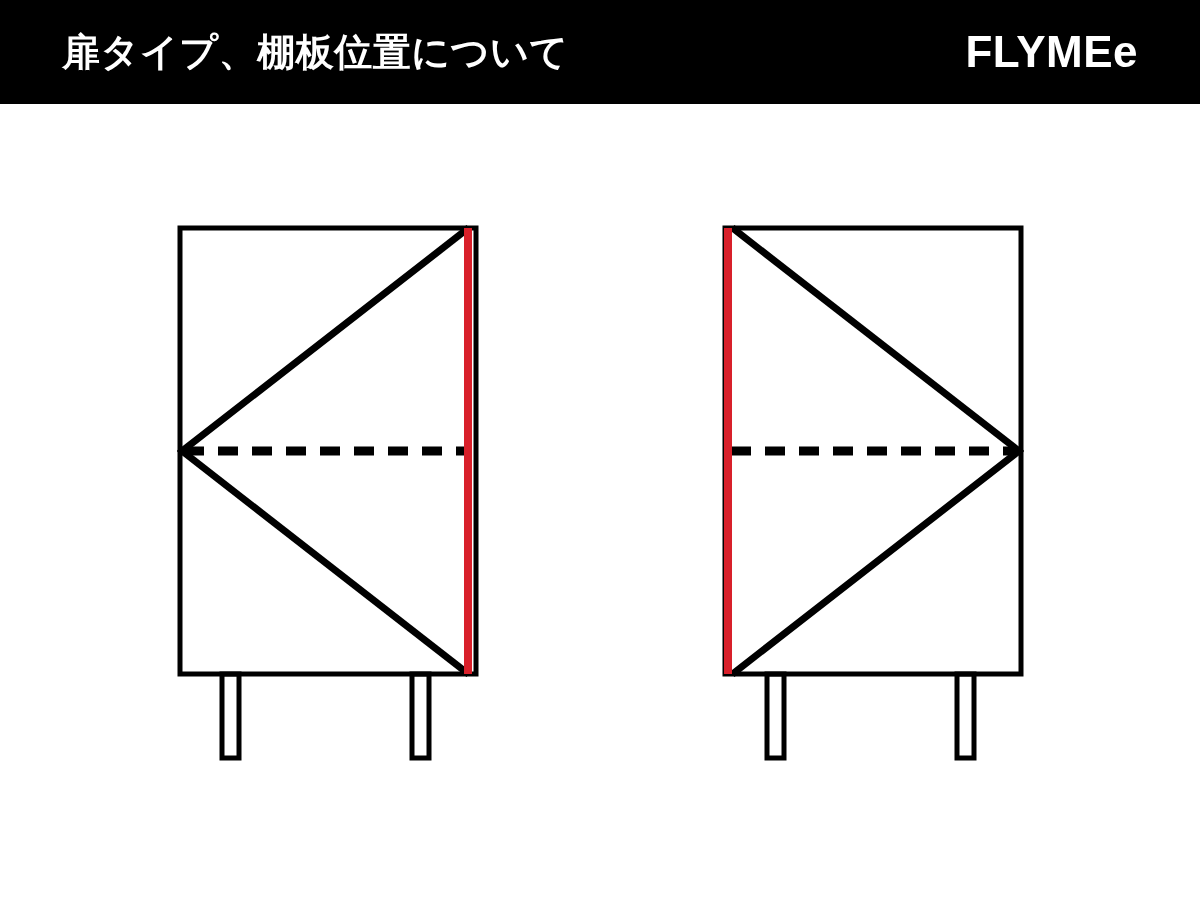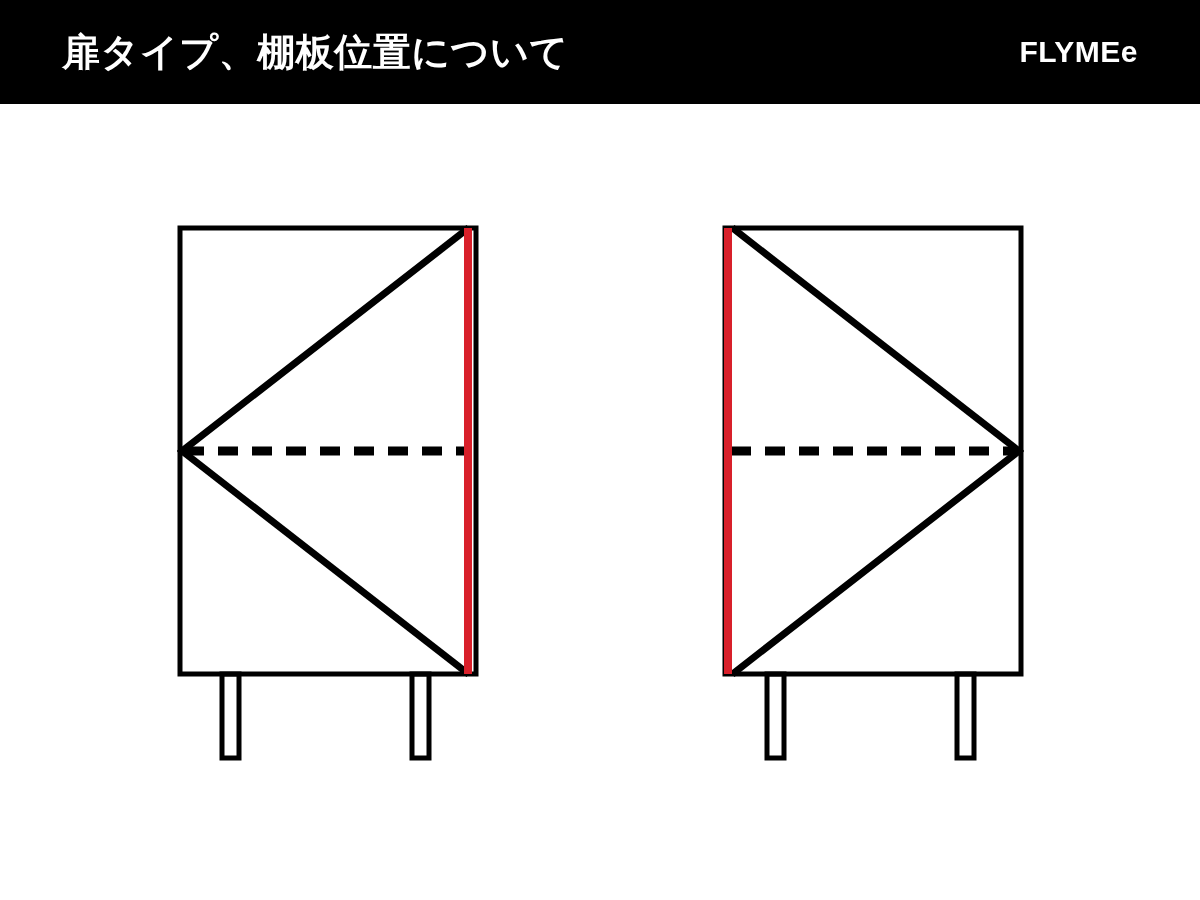--- a/index.html
+++ b/index.html
@@ -37,21 +37,21 @@
     color: #ffffff;
     font-size: 38px;
     font-weight: bold;
     letter-spacing: 0.5px;
     line-height: 1;
     white-space: nowrap;
     font-family: "DejaVu Sans", "Liberation Sans", sans-serif;
   }
   #brand-logo {
     color: #ffffff;
-    font-size: 30px;
+    font-size: 44px;
     font-weight: bold;
     letter-spacing: 0.5px;
     line-height: 1;
     white-space: nowrap;
     font-family: "Liberation Sans", "DejaVu Sans", sans-serif;
   }
 
   
   #diagram-area {
     position: absolute;

